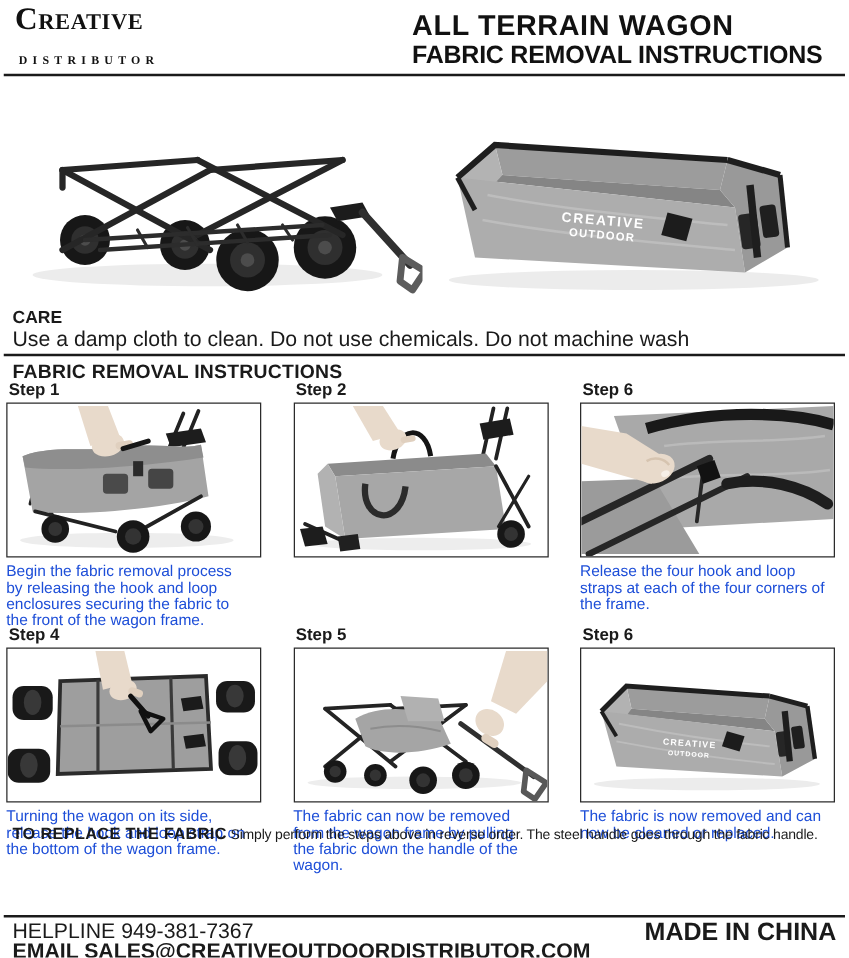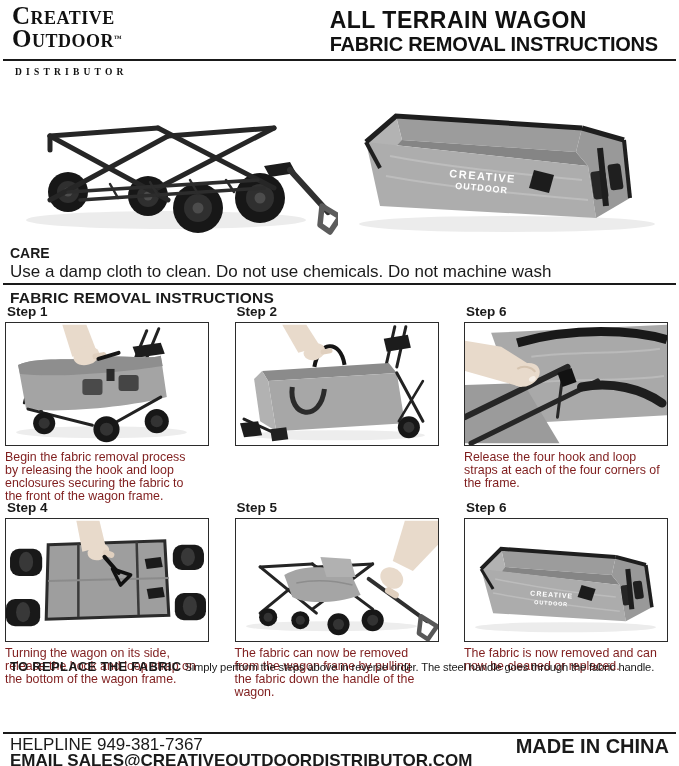--- a/index.html
+++ b/index.html
@@ -36,39 +36,38 @@
   
   .fri-h { top:289px; left:10px; font-size:15.5px; font-weight:bold; letter-spacing:0.2px; }
   .steps {
     top:304px; left:5px; width:663px;
     display:grid; grid-template-columns:204px 204px 204px;
     justify-content:space-between; grid-auto-rows:196px;
   }
   .step-label { font-size:13.5px; font-weight:bold; margin:0 0 3px 2px; line-height:15px; }
   .step-imgbox { width:204px; height:124px; border:1.5px solid #2b2b2b; box-sizing:border-box; background:#fff; overflow:hidden; }
   .step-imgbox svg { width:100%; height:100%; display:block; }
-  .step-text { margin-top:5px; padding-right:8px; font-size:12.4px; line-height:1.06; color:#7f1d1d; }
+  .step-text { margin-top:5px; padding-right:8px; font-size:12.4px; line-height:1.06; color:#1d4ed8; }
 
   
   .replace { top:659px; left:10px; right:7px; font-size:11.2px; line-height:1.3; letter-spacing:-0.15px; }
   .replace-h { font-size:13px; font-weight:bold; letter-spacing:0.3px; }
 
   
   .helpline { top:735px; left:10px; font-size:17px; font-weight:normal; }
   .madein  { top:735px; right:10px; font-size:20px; font-weight:bold; }
   .email   { top:751px; left:10px; font-size:17px; font-weight:bold; }
 
   svg text { font-family:"Liberation Sans", sans-serif; font-weight:bold; }
 </style>
 </head>
 <body>
 
 <div class="abs logo">
   <div class="logo-main">Creative</div>
-  <div class="logo-main"><span>Outdoor</span><span class="logo-tm">™</span></div>
   <div class="logo-dist">DISTRIBUTOR</div>
 </div>
 <div class="abs title">
   <div class="title-line1">ALL TERRAIN WAGON</div>
   <div class="title-line2">FABRIC REMOVAL INSTRUCTIONS</div>
 </div>
 <div class="abs rule rule1"></div>
 
 <div class="abs photoA">
   <svg viewBox="0 0 332 180">

